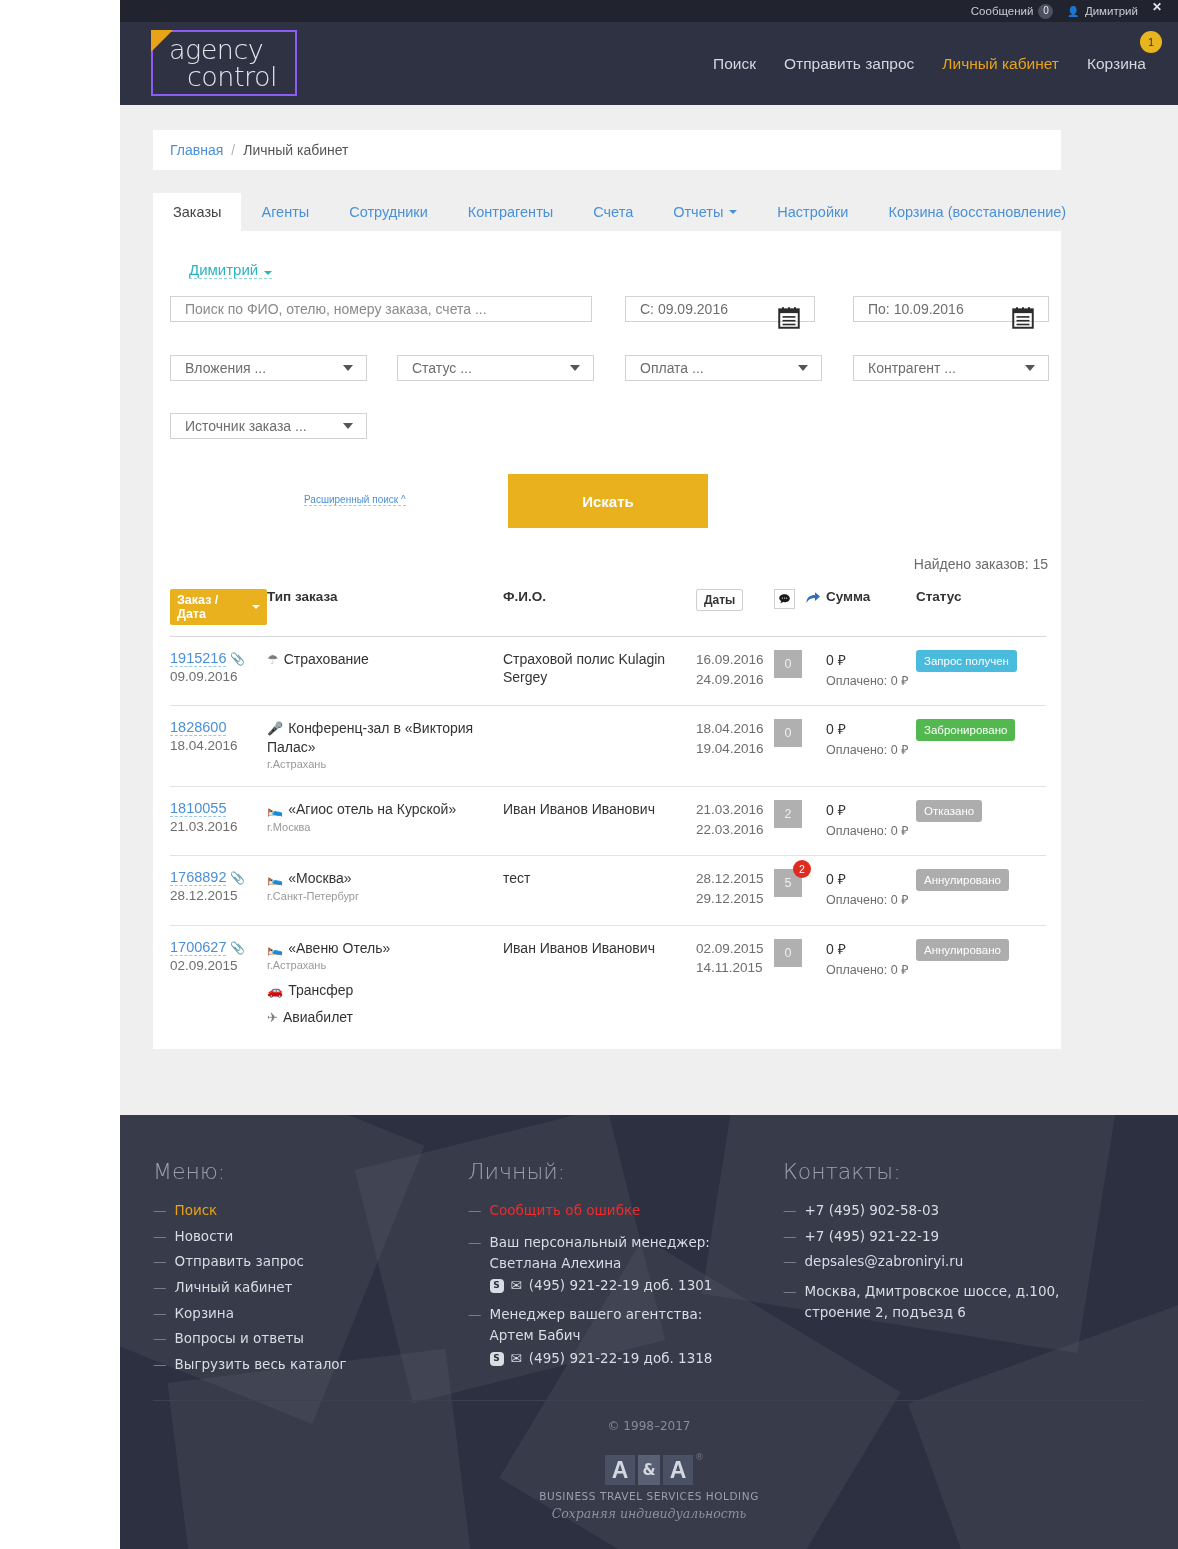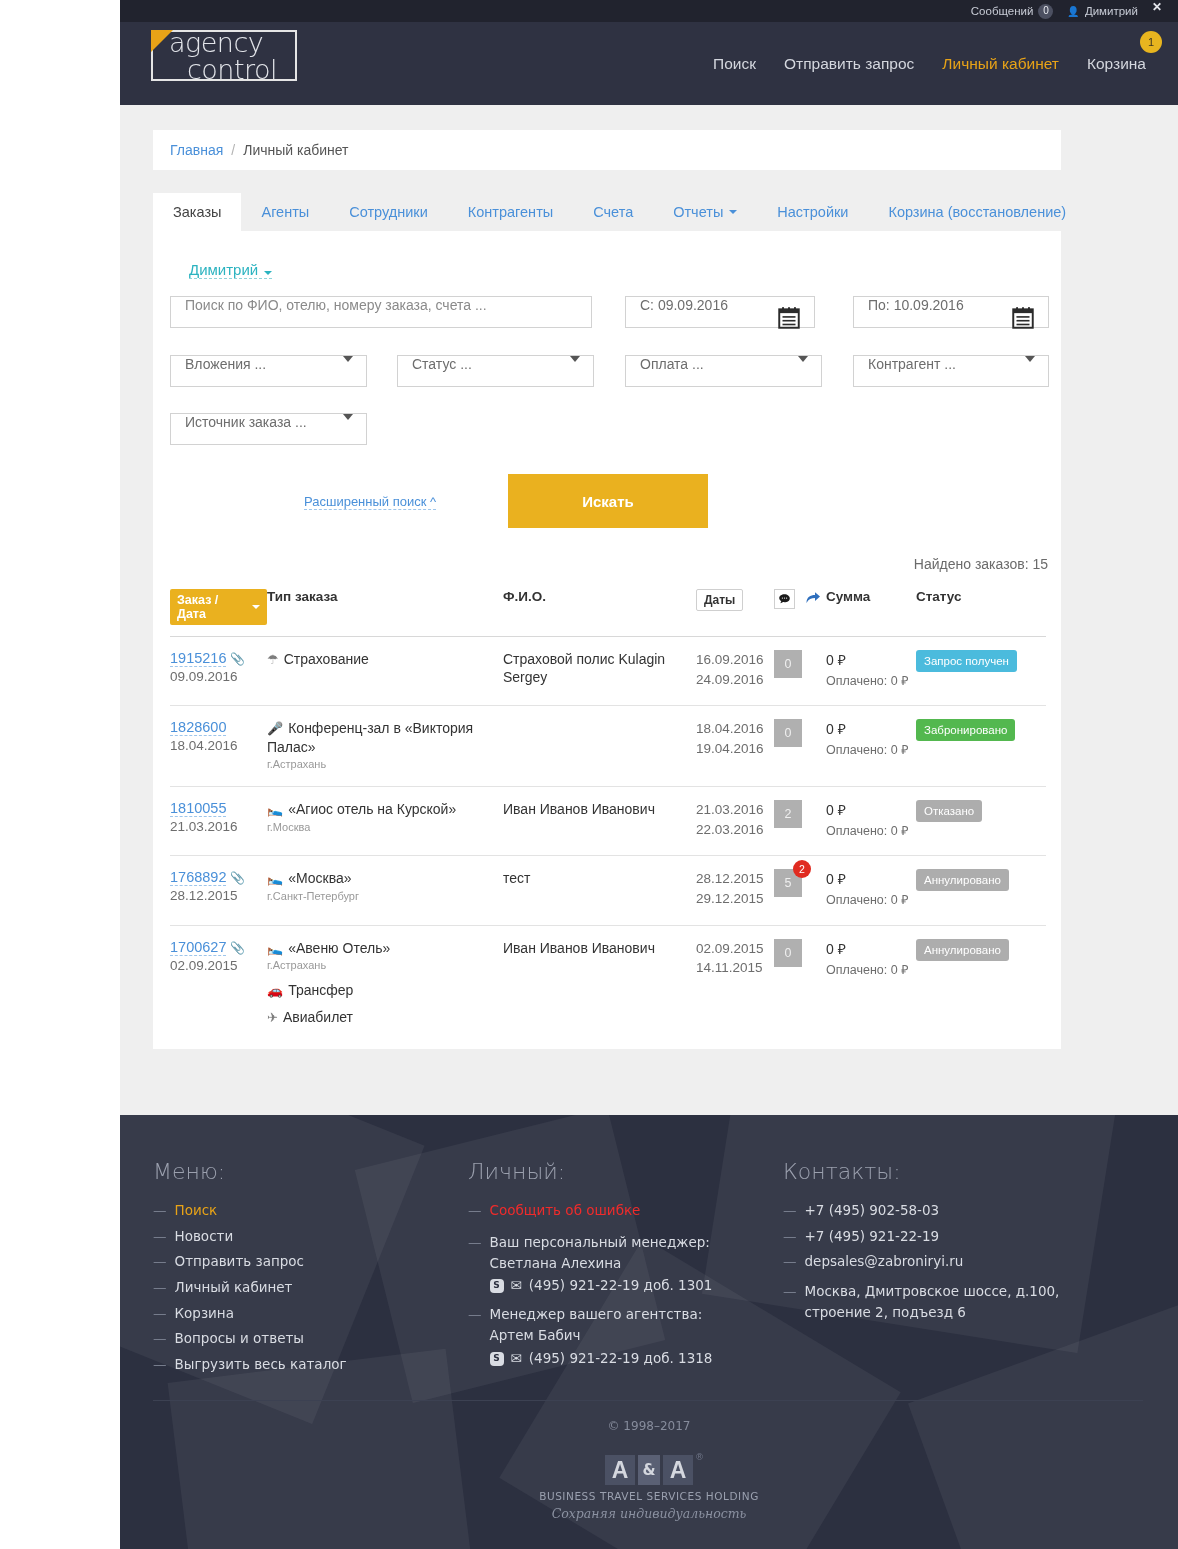--- a/index.html
+++ b/index.html
@@ -29,22 +29,22 @@
   }
   .user-ico { font-size:10px; color:#8f95a6; }
   .close-x { color:#e4e6ec; font-size:12px; font-weight:bold; cursor:pointer; }
 
   
   .header {
     position:absolute; left:120px; top:22px; width:1058px; height:83px;
     background:#2f3242;
   }
   .logo {
-    position:absolute; left:31px; top:8px; width:146px; height:51px;
-    border:2px solid #e5e5e5;
+    position:absolute; left:31px; top:8px; width:146px; height:66px;
+    border:2px solid #8b5cf6;
   }
   .logo-text {
     position:absolute; left:0; top:0; width:100%; height:100%;
     display:flex; flex-direction:column; justify-content:center;
     color:#e3e5ea; font-size:27px; line-height:1.0;
     font-family:"DejaVu Sans", sans-serif; font-weight:300;
   }
   .logo-l1 { padding-left:16px; letter-spacing:-0.5px; }
   .logo-l2 { padding-left:34px; letter-spacing:-0.5px; }
   .logo-corner {
@@ -97,22 +97,22 @@
   }
 
   
   .owner-sel {
     position:absolute; left:36px; top:30px;
     color:#2bb3c0; font-size:15px; border-bottom:1px dashed #8fd4da; cursor:pointer;
   }
   .owner-sel .caret-dn { border-top-color:#2bb3c0; }
 
   .ctl {
-    position:absolute; height:32px; border:1px solid #d2d2d2; background:#fff;
-    display:flex; align-items:flex-start; padding:0 14px;
+    position:absolute; height:26px; border:1px solid #d2d2d2; background:#fff;
+    display:flex; align-items:center; padding:12px 14px;
     font-size:14px; color:#8a8a8a;
   }
   .ctl.dark-val { color:#6d6d6d; }
   .ctl .chev {
     position:absolute; right:13px;
     width:0; height:0; border-left:5px solid transparent; border-right:5px solid transparent;
     border-top:6px solid #555;
   }
   .cal-ico { position:absolute; right:12px; top:8px; }
 
@@ -120,21 +120,21 @@
   .f-from   { left:472px; top:65px;  width:190px; }
   .f-to     { left:700px; top:65px;  width:196px; }
   .f-att    { left:17px;  top:124px; width:197px; }
   .f-stat   { left:244px; top:124px; width:197px; }
   .f-pay    { left:472px; top:124px; width:197px; }
   .f-contr  { left:700px; top:124px; width:196px; }
   .f-src    { left:17px;  top:182px; width:197px; }
 
   .adv-link {
     position:absolute; left:151px; top:263px;
-    color:#4a90d9; font-size:13px; border-bottom:1px dashed #9ec6ec; cursor:pointer;
+    color:#4a90d9; font-size:10px; border-bottom:1px dashed #9ec6ec; cursor:pointer;
   }
   .btn-search {
     position:absolute; left:355px; top:243px; width:200px; height:54px;
     background:#eab11f; border:none; color:#ffffff; font-size:15px; font-weight:bold;
     cursor:pointer;
   }
   .found-count {
     position:absolute; right:13px; top:325px; font-size:14px; color:#6b6b6b;
   }
 

